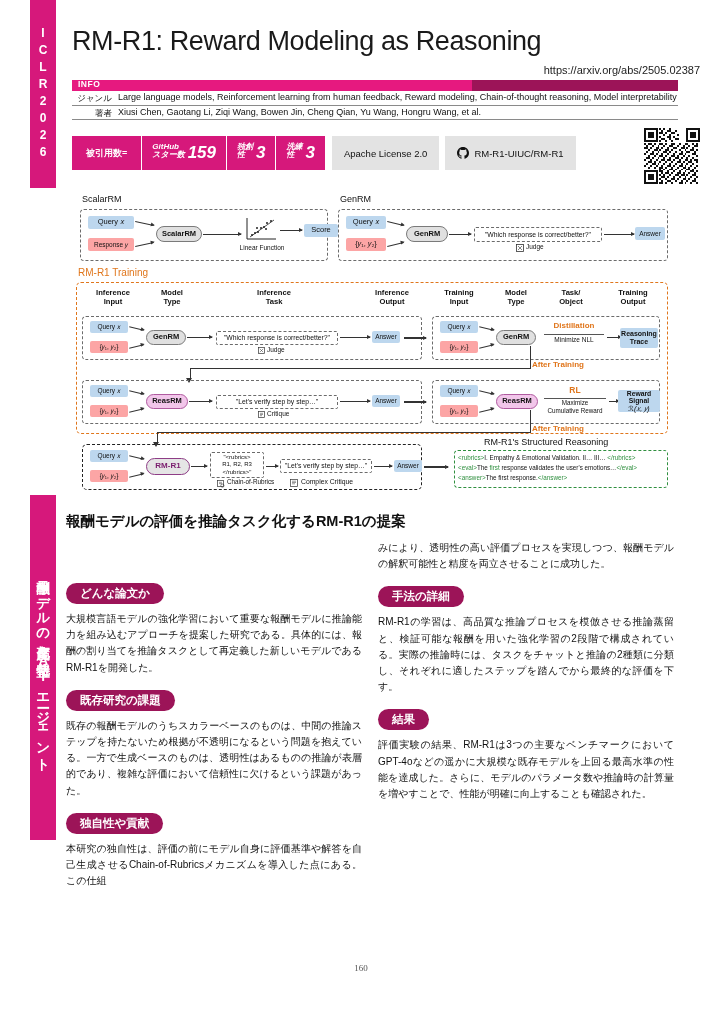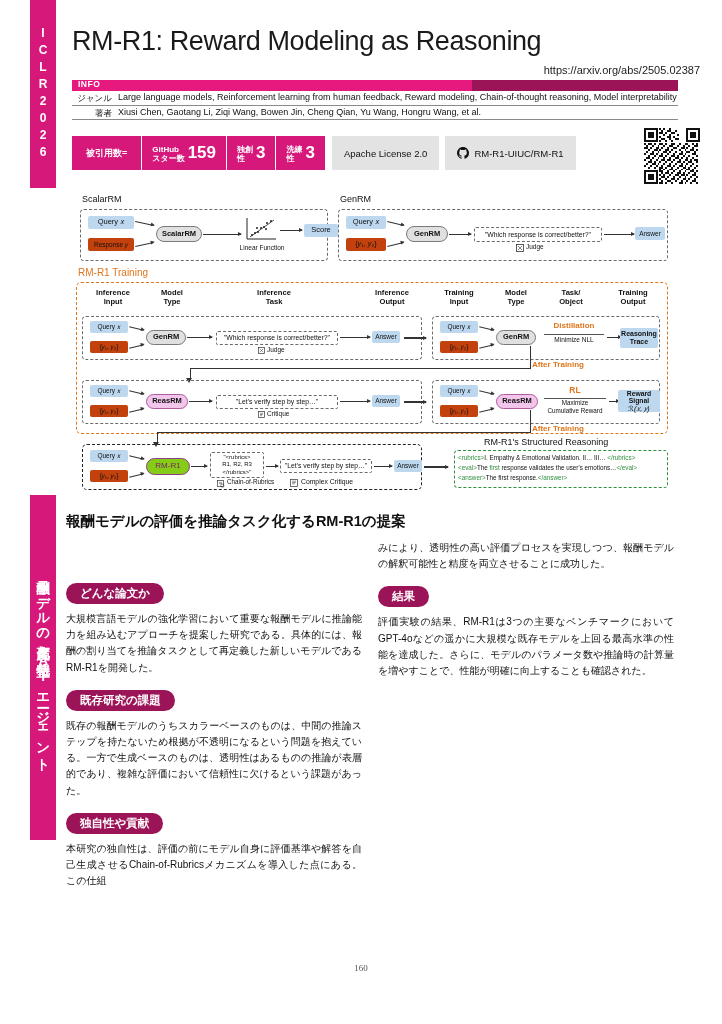--- a/index.html
+++ b/index.html
@@ -68,21 +68,21 @@
 
   
   .badges { position: absolute; left: 72px; top: 136px; display: flex; align-items: stretch; height: 34px; }
   .badge-pink {
     background: #d6187b; color: #fff;
     display: flex; align-items: center; justify-content: center;
     padding: 0 10px; font-size: 9px; font-weight: 700;
     border-right: 1px solid #ffffff;
   }
   .badge-pink.first { padding: 0 14px; }
-  .badge-stack { display:flex; align-items:flex-end; gap:3px; }
+  .badge-stack { display:flex; align-items:flex-start; gap:3px;font-style:italic; }
   .badge-stack .lines { display:flex; flex-direction:column; line-height:1.05; font-size:8px; }
   .badge-num { font-size: 17px; font-weight: 700; }
   .badge-grey {
     background: #e3e3e3; color: #111;
     display: flex; align-items: center; justify-content: center;
     padding: 0 12px; font-size: 9.5px; margin-left: 6px;
     white-space: nowrap;
   }
   .gh-icon { width: 12px; height: 12px; margin-right: 5px; flex:none; }
 
@@ -97,24 +97,24 @@
   }
   .box-dash-orange { position:absolute; border: 1.4px dashed #e0761c; border-radius: 5px; }
   .box-dash-black { position:absolute; border: 1.5px dashed #222; border-radius: 5px; }
   .box-dash-green { position:absolute; border: 1.3px dashed #2f8f3f; border-radius: 4px; }
 
   .node {
     position: absolute; display:flex; align-items:center; justify-content:center;
     font-size: 7.5px; color:#111; text-align:center; line-height:1.1;
   }
   .n-blue { background:#bdd7ee; border-radius:2px; }
-  .n-orange { background:#c2410c; border-radius:2px; }
+  .n-orange { background:#fca5a5; border-radius:2px; }
   .n-grey { background:#e0e0e0; border:1px solid #7a7a7a; border-radius:9px; font-weight:700; }
   .n-pink { background:#f2c6ea; border:1px solid #b05ba0; border-radius:9px; font-weight:700; }
-  .n-pink2 { background:#84cc16; border:1.4px solid #8e3d86; border-radius:9px; font-weight:400; color:#7a1d6e; }
+  .n-pink2 { background:#e5e5e5; border:1.4px solid #8e3d86; border-radius:9px; font-weight:700; color:#7a1d6e; }
   .n-dashed { border:1px dashed #6b6b6b; background:#fff; border-radius:2px; font-size:6.8px; padding:0 3px; }
   .n-plain { font-size:7px; color:#111; }
 
   .arrow { position:absolute; height:0; border-top: 1.1px solid #333; }
   .arrow::after{
     content:""; position:absolute; right:-1px; top:-2.6px;
     border-left:4px solid #333; border-top:2.8px solid transparent; border-bottom:2.8px solid transparent;
   }
   .varrow { position:absolute; width:0; border-left:1.1px solid #333; }
 
@@ -634,20 +634,24 @@
     </div>
     <div>
       <div class="pill">独自性や貢献</div>
       <div class="body-ja">本研究の独自性は、評価の前にモデル自身に評価基準や解答を自己生成させるChain-of-Rubricsメカニズムを導入した点にある。この仕組</div>
     </div>
   </div>
 
   <div class="col col-right">
     <div class="body-ja cont">みにより、透明性の高い評価プロセスを実現しつつ、報酬モデルの解釈可能性と精度を両立させることに成功した。</div>
     <div>
+      <div class="pill">手法の詳細</div>
+      <div class="body-ja">RM-R1の学習は、高品質な推論プロセスを模倣させる推論蒸留と、検証可能な報酬を用いた強化学習の2段階で構成されている。実際の推論時には、タスクをチャットと推論の2種類に分類し、それぞれに適したステップを踏んでから最終的な評価を下す。</div>
+    </div>
+    <div>
       <div class="pill">結果</div>
       <div class="body-ja">評価実験の結果、RM-R1は3つの主要なベンチマークにおいてGPT-4oなどの遥かに大規模な既存モデルを上回る最高水準の性能を達成した。さらに、モデルのパラメータ数や推論時の計算量を増やすことで、性能が明確に向上することも確認された。</div>
     </div>
   </div>
 
   <div class="page-num">160</div>
 
 </div>
 
 </body></html>

